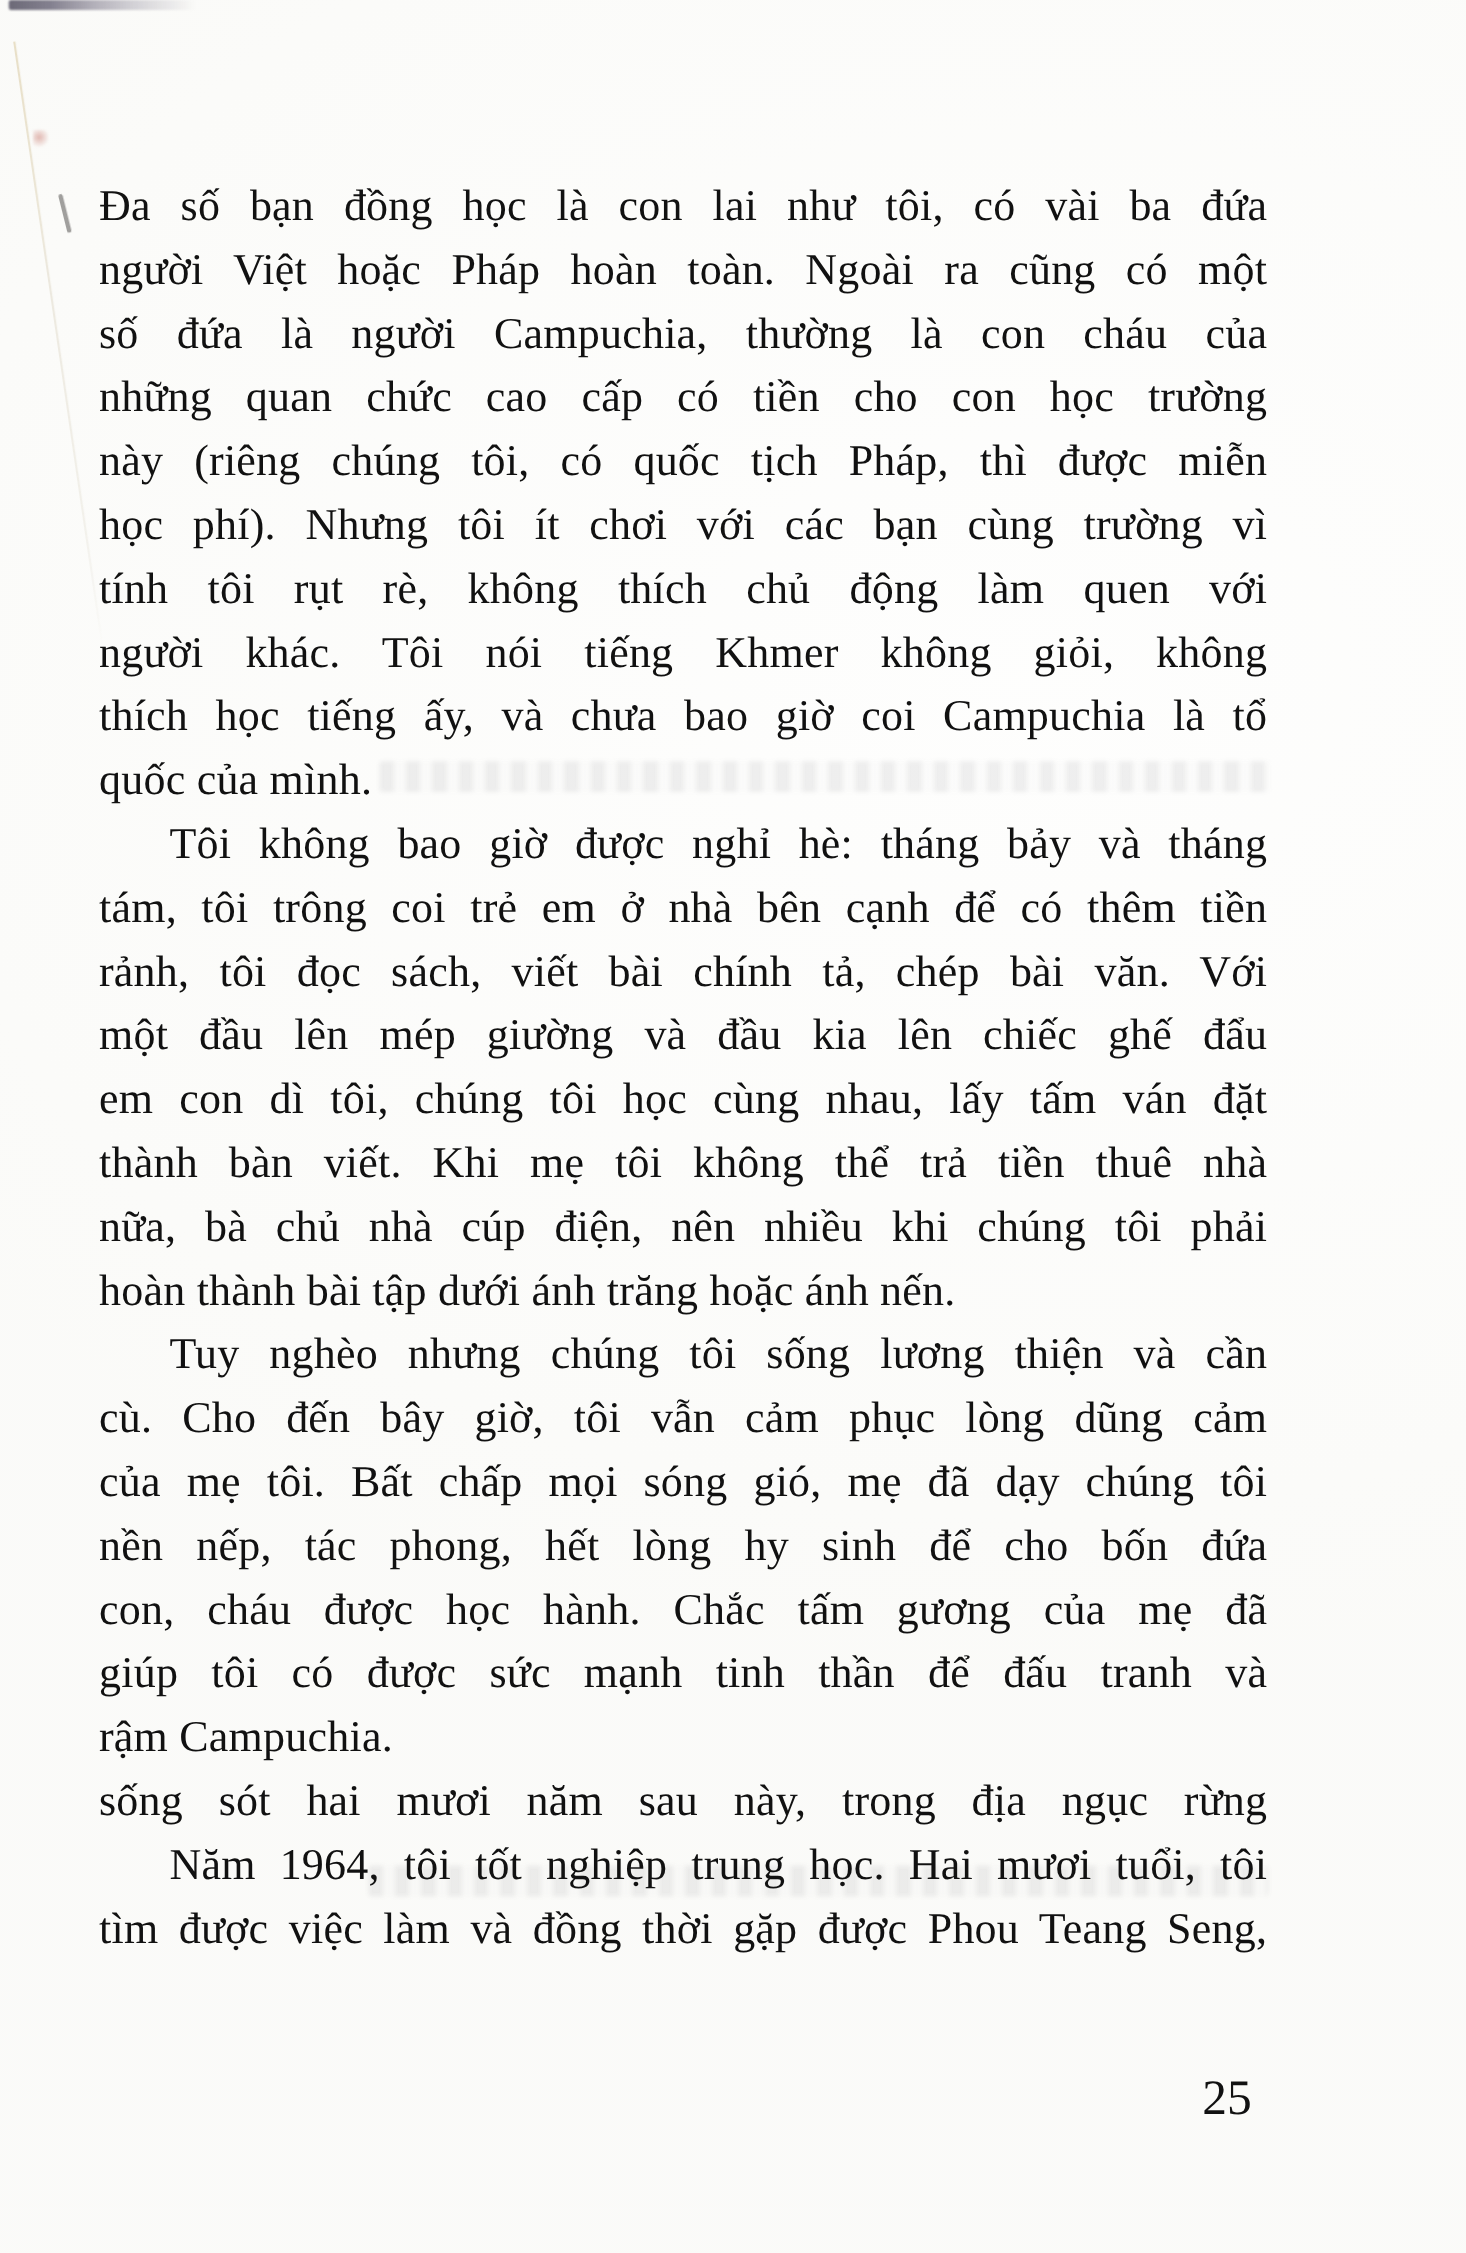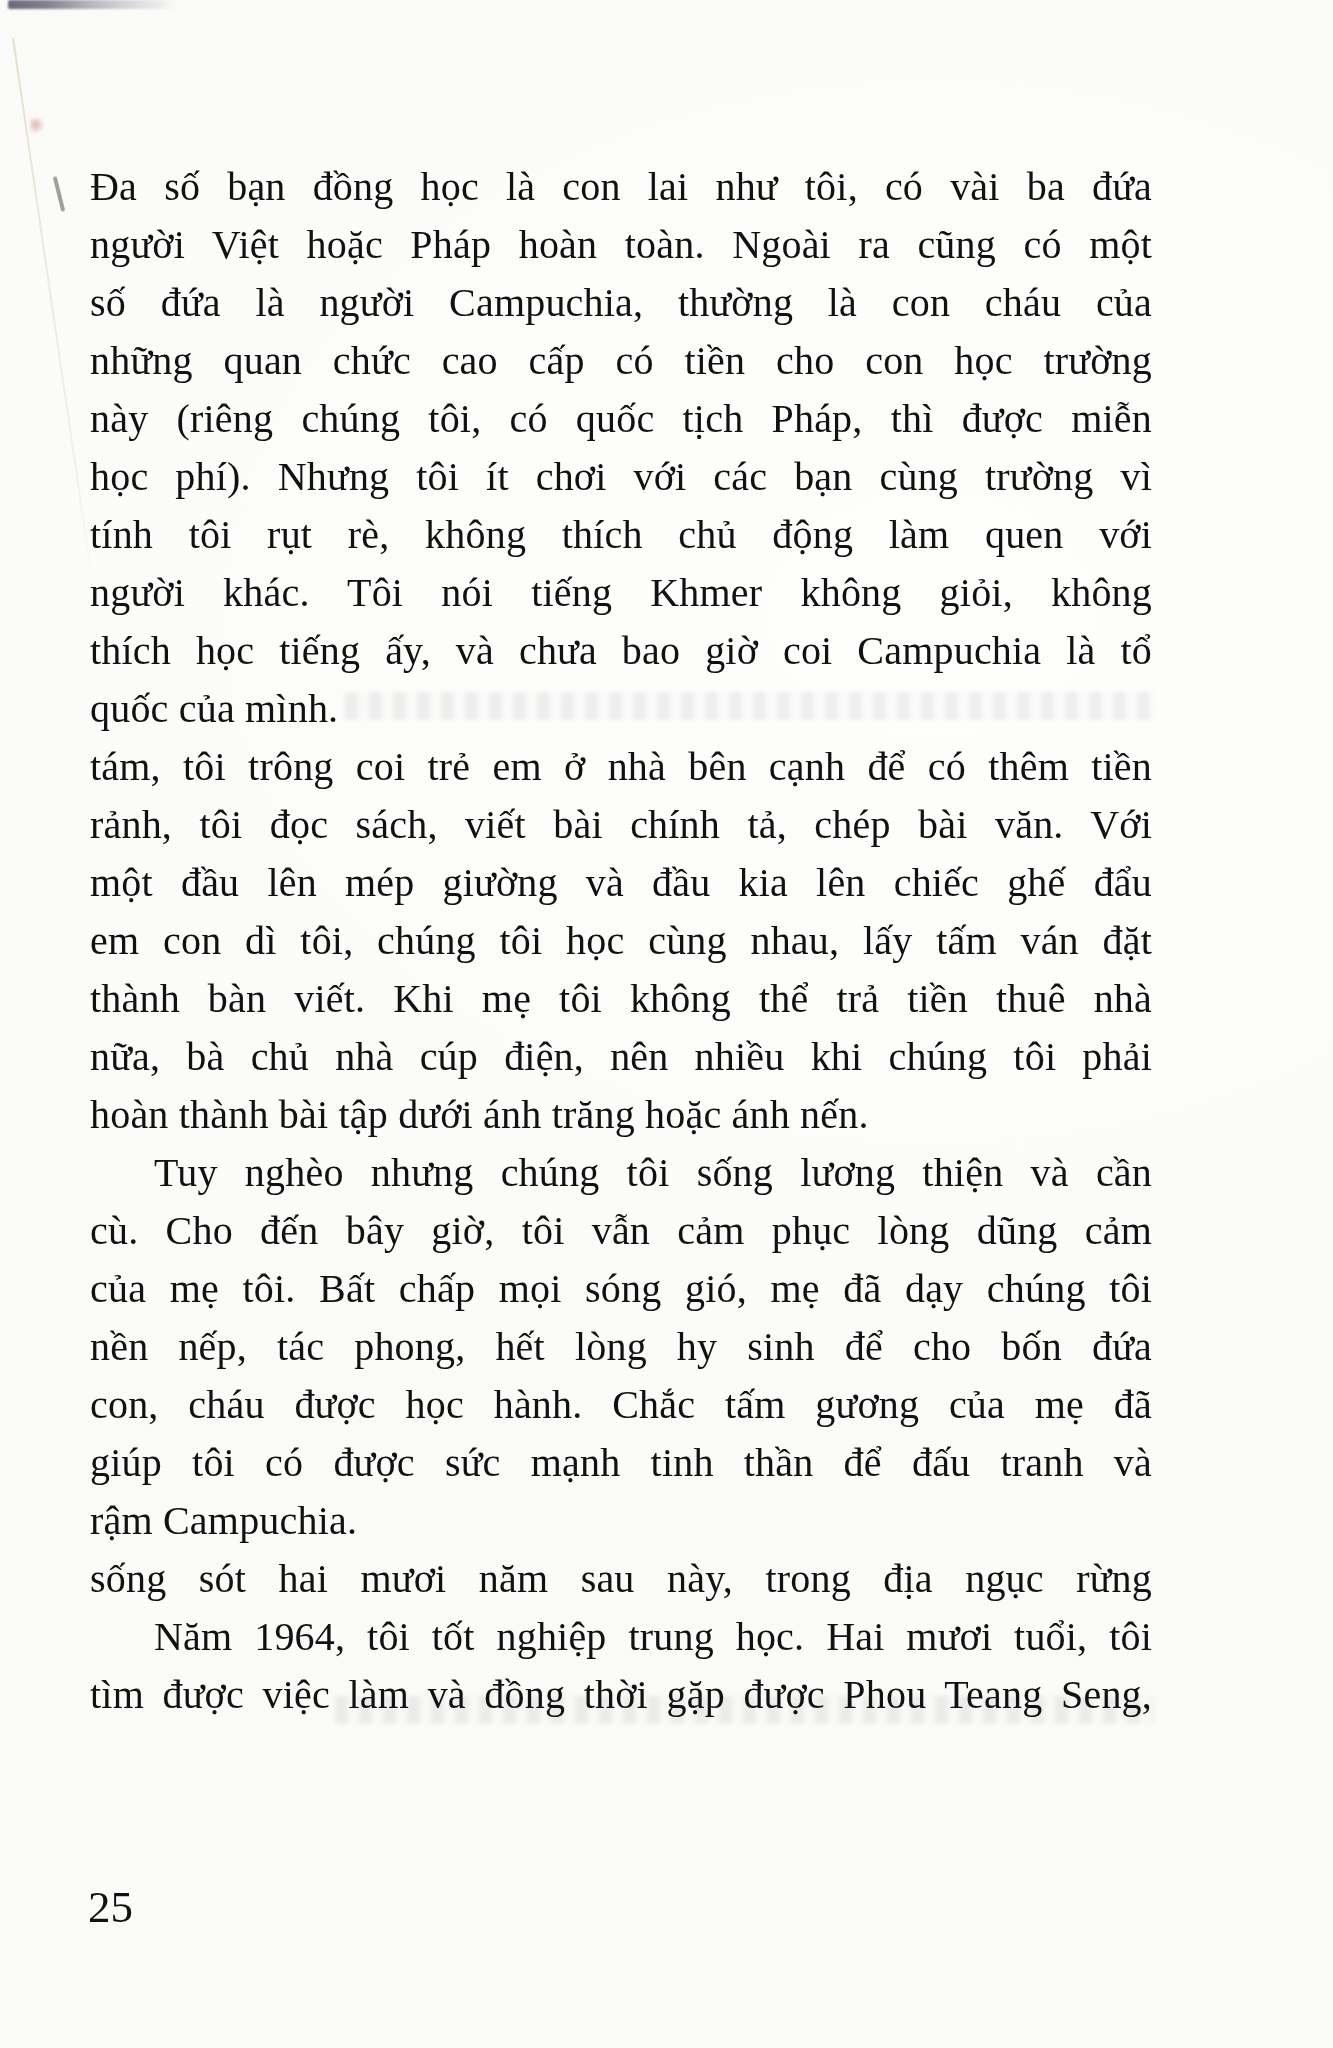--- a/index.html
+++ b/index.html
@@ -93,23 +93,23 @@
   .line { white-space: normal; }
   .line.just {
     text-align: justify;
     text-align-last: justify;
     -moz-text-align-last: justify;
   }
   .line.left { text-align: left; }
   .line.indent { text-indent: 64px; }
   .page-number {
     position: absolute;
-    left: 88px; top: 1878px;
+    left: 76px; top: 1878px;
     width: 1062px;
-    text-align: left;
+    text-align: right;
     font-size: 45px;
     line-height: 58px;
     color: var(--ink, #111111);
   }
 </style>
 </head>
 <body style="--paper: #fcfcfa; --ink: #111111;">
 
 <div class="page">
   <div class="smudge-top"></div>
@@ -123,20 +123,21 @@
       <div class="line just">Đa số bạn đồng học là con lai như tôi, có vài ba đứa</div>
       <div class="line just">người Việt hoặc Pháp hoàn toàn. Ngoài ra cũng có một</div>
       <div class="line just">số đứa là người Campuchia, thường là con cháu của</div>
       <div class="line just">những quan chức cao cấp có tiền cho con học trường</div>
       <div class="line just">này (riêng chúng tôi, có quốc tịch Pháp, thì được miễn</div>
       <div class="line just">học phí). Nhưng tôi ít chơi với các bạn cùng trường vì</div>
       <div class="line just">tính tôi rụt rè, không thích chủ động làm quen với</div>
       <div class="line just">người khác. Tôi nói tiếng Khmer không giỏi, không</div>
       <div class="line just">thích học tiếng ấy, và chưa bao giờ coi Campuchia là tổ</div>
       <div class="line left">quốc của mình.</div>
+      <div class="line just indent">Tôi không bao giờ được nghỉ hè: tháng bảy và tháng</div>
       <div class="line just">tám, tôi trông coi trẻ em ở nhà bên cạnh để có thêm tiền</div>
       <div class="line just">rảnh, tôi đọc sách, viết bài chính tả, chép bài văn. Với</div>
       <div class="line just">một đầu lên mép giường và đầu kia lên chiếc ghế đẩu</div>
       <div class="line just">em con dì tôi, chúng tôi học cùng nhau, lấy tấm ván đặt</div>
       <div class="line just">thành bàn viết. Khi mẹ tôi không thể trả tiền thuê nhà</div>
       <div class="line just">nữa, bà chủ nhà cúp điện, nên nhiều khi chúng tôi phải</div>
       <div class="line left">hoàn thành bài tập dưới ánh trăng hoặc ánh nến.</div>
       <div class="line just indent">Tuy nghèo nhưng chúng tôi sống lương thiện và cần</div>
       <div class="line just">cù. Cho đến bây giờ, tôi vẫn cảm phục lòng dũng cảm</div>
       <div class="line just">của mẹ tôi. Bất chấp mọi sóng gió, mẹ đã dạy chúng tôi</div>

